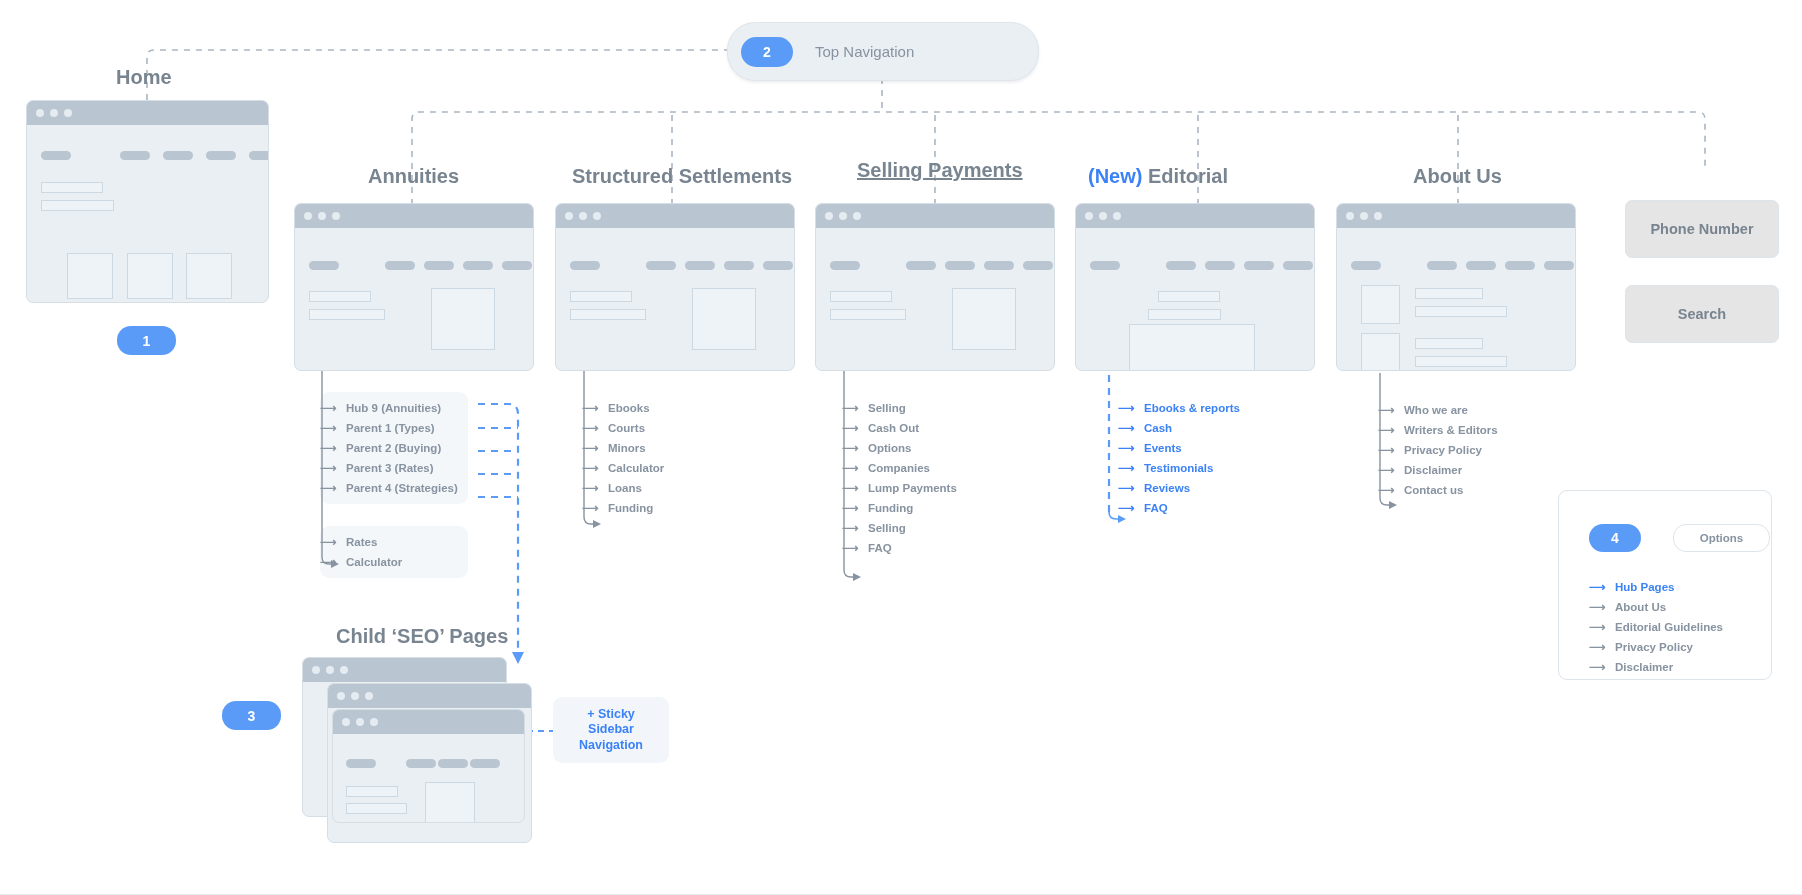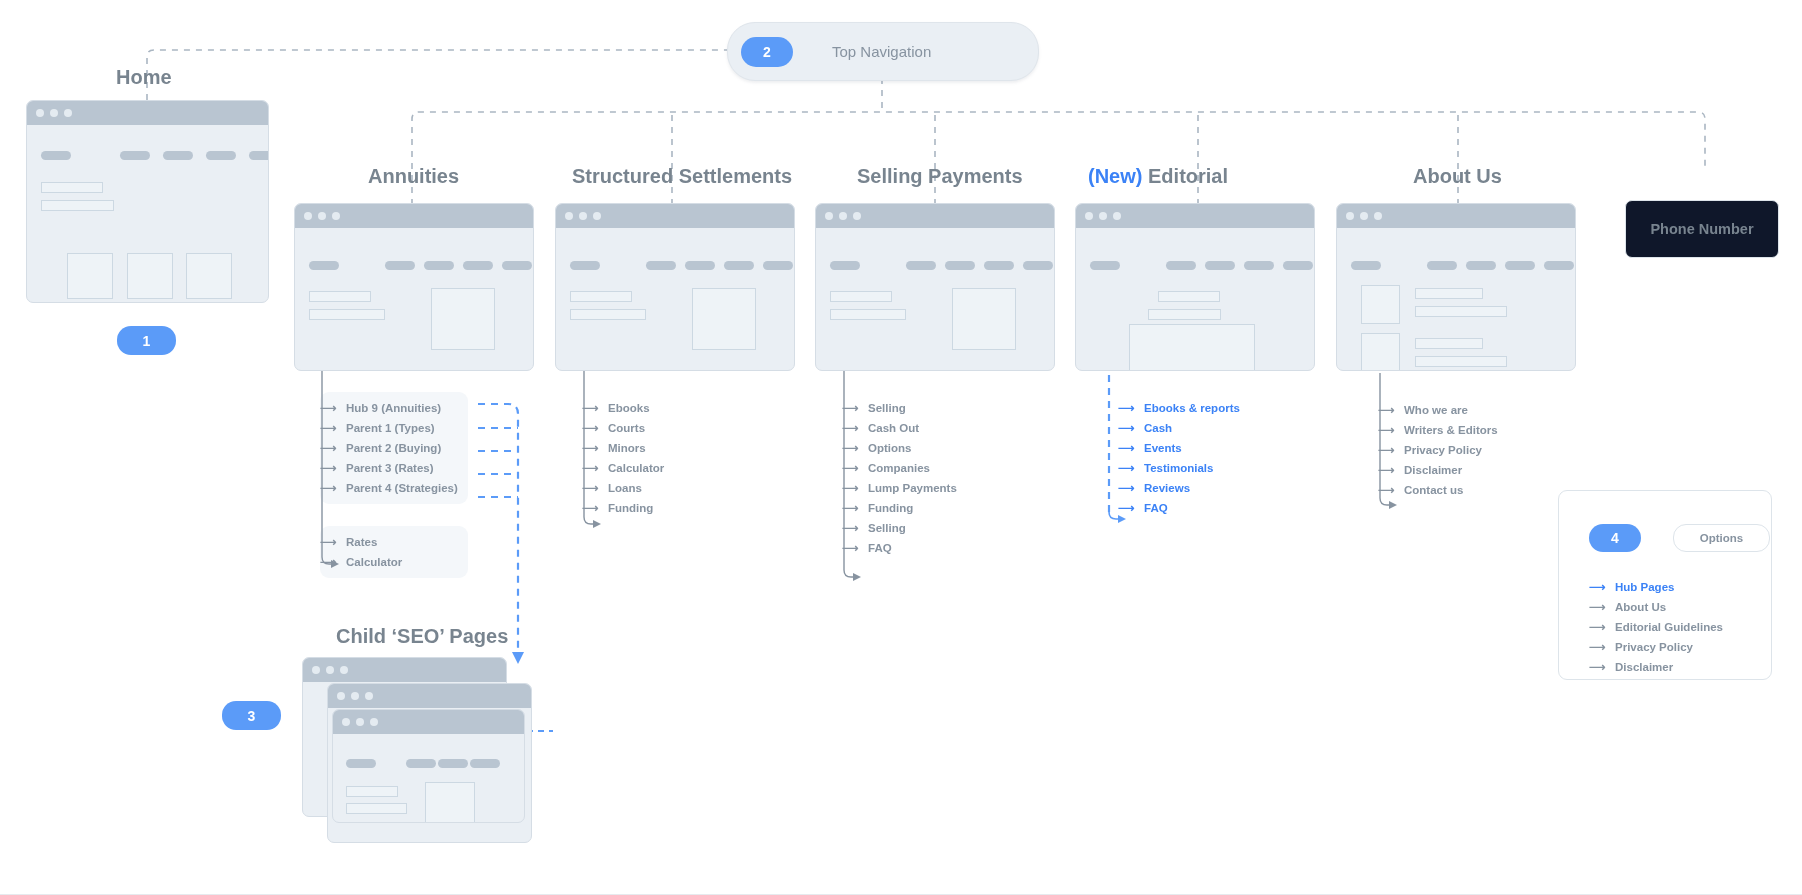--- a/index.html
+++ b/index.html
@@ -35,23 +35,23 @@
   .linkgrp{position:relative;border-radius:9px;}
   .linkgrp.shade{background:#f4f7fa;}
   .lnk{position:relative;display:flex;align-items:center;height:20px;font-size:11.5px;font-weight:bold;color:#8793a0;white-space:nowrap;}
   .lnk .arw{width:26px;flex:0 0 26px;}
   .lnk.blue{color:#3b82f6;}
 
   
   .badge{position:absolute;background:#5b9bf8;color:#ffffff;border-radius:14px;display:flex;align-items:center;justify-content:center;font-size:14px;font-weight:bold;}
   .chipbar{position:absolute;background:#eaeff4;border:1px solid #dfe5eb;border-radius:28px;display:flex;align-items:center;box-shadow:0 2px 3px rgba(120,132,145,.13);}
   .chipbar .num{width:52px;height:30px;border-radius:16px;background:#5b9bf8;color:#fff;font-size:14px;font-weight:bold;display:flex;align-items:center;justify-content:center;margin-left:13px;}
-  .chipbar .cap{margin-left:39px;font-size:15px;color:#8793a0;}
-
-  .btn{position:absolute;background:#0f172a;border:1px solid #dde4ea;border-radius:7px;display:flex;align-items:center;justify-content:center;font-size:14.5px;font-weight:bold;color:#78848f;}
+  .chipbar .cap{margin-left:22px;font-size:15px;color:#8793a0;}
+
+  .btn{position:absolute;background:#e5e5e5;border:1px solid #dde4ea;border-radius:7px;display:flex;align-items:center;justify-content:center;font-size:14.5px;font-weight:bold;color:#78848f;}
 
   
   .panel{position:absolute;border:1px solid #dde4ea;border-radius:9px;background:#ffffff;box-sizing:border-box;}
   .pillwhite{background:#ffffff;border:1px solid #dde4ea;border-radius:13px;display:flex;align-items:center;justify-content:center;font-size:11.5px;font-weight:bold;color:#8793a0;}
 
   .callout{position:absolute;background:#f2f6fb;border-radius:9px;display:flex;align-items:center;justify-content:center;text-align:center;font-size:12.5px;font-weight:bold;color:#3b82f6;line-height:1.25;padding:0 10px;box-sizing:border-box;}
 </style>
 </head>
 <body>
 
@@ -109,20 +109,21 @@
     </div>
   </div>
   <div class="badge" style="left:117px;top:326px;width:59px;height:29px;">1</div>
 
   <div class="chipbar" style="left:727px;top:22px;width:310px;height:57px;">
     <div class="num">2</div>
     <div class="cap">Top Navigation</div>
   </div>
 
   <div class="btn" style="left:1625px;top:200px;width:152px;height:56px;">Phone Number</div>
+  <div class="btn" style="left:1625px;top:285px;width:152px;height:56px;">Search</div>
 
   <div class="coltitle" style="left:368px;top:165px;"><span>Annuities</span></div>
   <div class="mock" style="left:294px;top:203px;width:240px;height:168px;">
     <div class="bar">
         <i></i>
         <i></i>
         <i></i>
       </div>
     <div class="body">
       <div class="pill" style="left:14px;top:33px;width:30px;"></div>
@@ -210,21 +211,21 @@
           <span class="arw">⟶</span>
           <span>Loans</span>
         </div>
       <div class="lnk">
           <span class="arw">⟶</span>
           <span>Funding</span>
         </div>
     </div>
   </div>
 
-  <div class="coltitle" style="left:857px;top:165px;"><span>Selling Payments</span></div>
+  <div class="coltitle" style="left:857px;top:159px;text-decoration:underline;"><span>Selling Payments</span></div>
   <div class="mock" style="left:815px;top:203px;width:240px;height:168px;">
     <div class="bar">
         <i></i>
         <i></i>
         <i></i>
       </div>
     <div class="body">
       <div class="pill" style="left:14px;top:33px;width:30px;"></div>
       <div class="pill" style="left:90px;top:33px;width:30px;"></div>
       <div class="pill" style="left:129px;top:33px;width:30px;"></div>
@@ -420,20 +421,21 @@
       <div class="pill" style="left:13px;top:25px;width:30px;"></div>
       <div class="pill" style="left:73px;top:25px;width:30px;"></div>
       <div class="pill" style="left:105px;top:25px;width:30px;"></div>
       <div class="pill" style="left:137px;top:25px;width:30px;"></div>
       <div class="line" style="left:13px;top:52px;width:52px;"></div>
       <div class="line" style="left:13px;top:69px;width:61px;"></div>
       <div class="box" style="left:92px;top:48px;width:50px;height:50px;"></div>
     </div>
   </div>
 
+  <div class="callout" style="left:553px;top:697px;width:116px;height:66px;">+ Sticky Sidebar Navigation</div>
 
   <div class="panel" style="left:1558px;top:490px;width:214px;height:190px;">
     <div class="badge" style="left:30px;top:33px;width:52px;height:28px;position:absolute;">4</div>
     <div class="pillwhite" style="position:absolute;left:114px;top:33px;width:95px;height:26px;">Options</div>
     <div class="linklist" style="left:30px;top:86px;position:absolute;">
       <div class="lnk blue">
           <span class="arw">⟶</span>
           <span>Hub Pages</span>
         </div>
       <div class="lnk">

